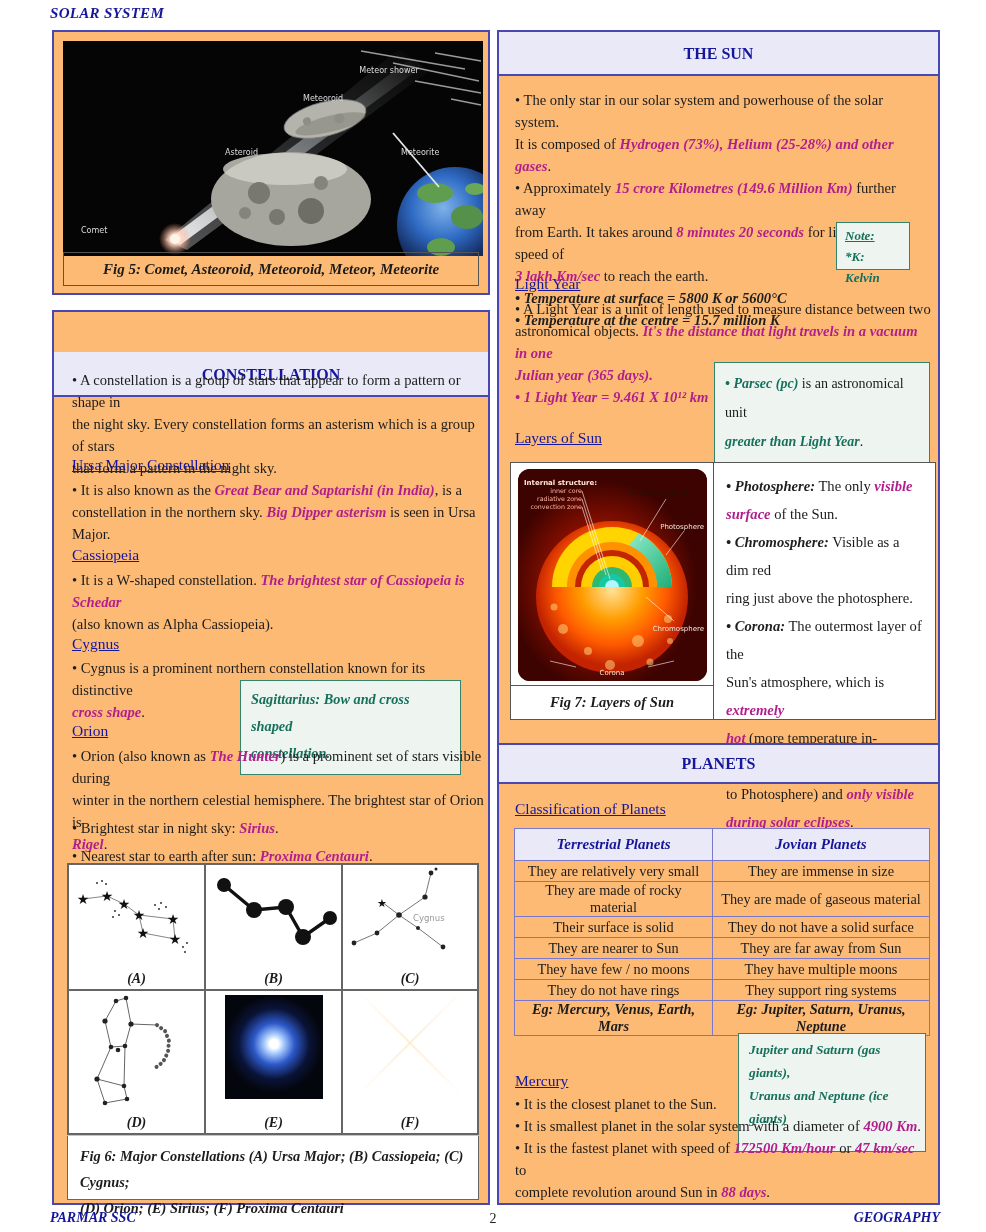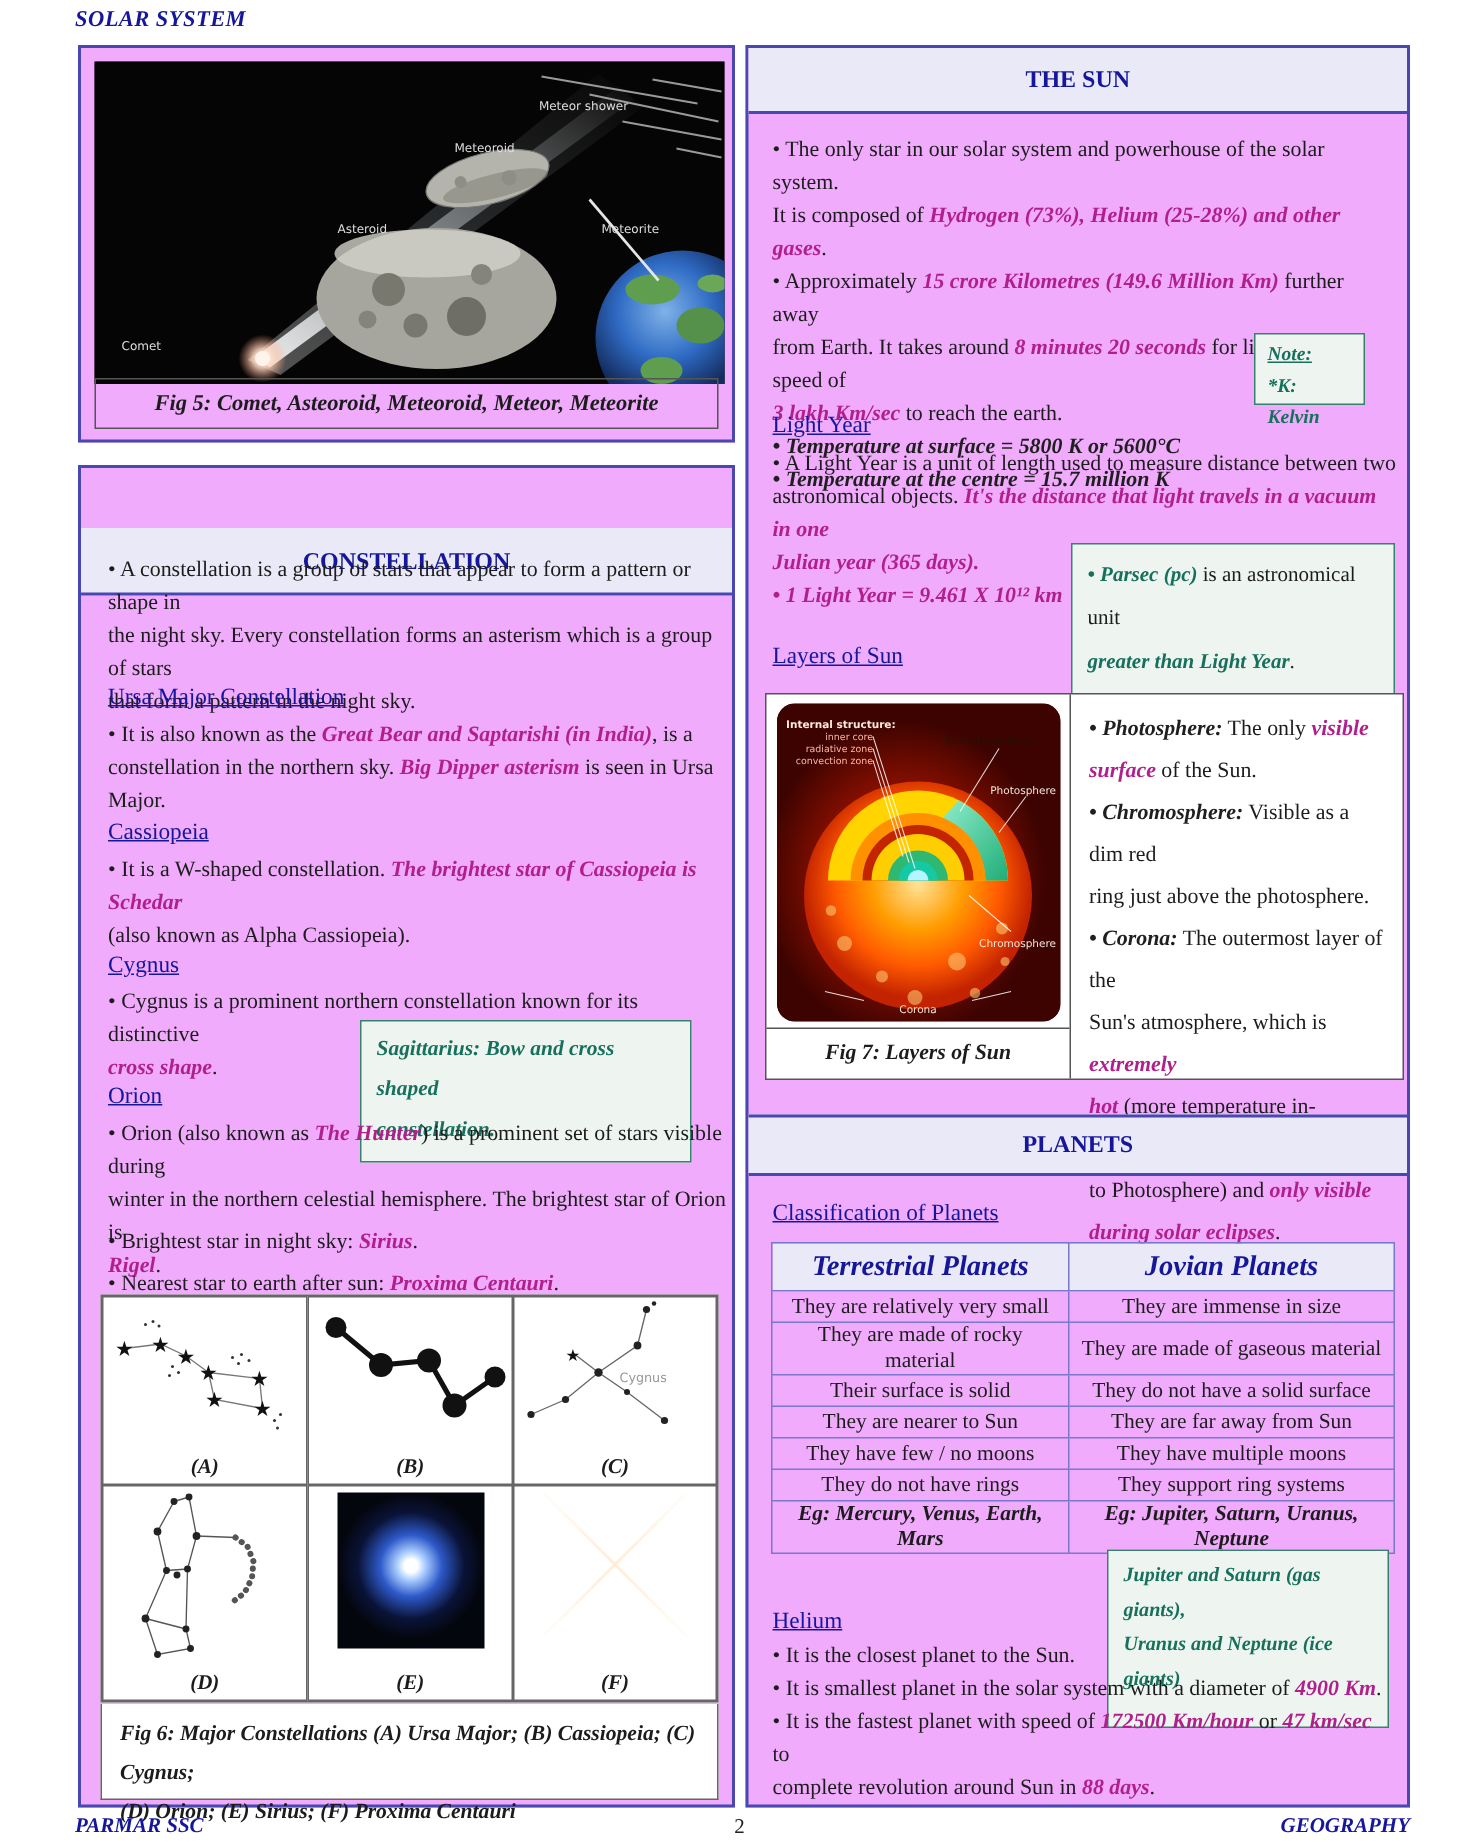--- a/index.html
+++ b/index.html
@@ -4,21 +4,21 @@
 <style>
   :root{
     --blue:#4947b2; --navy:#16169b; --magenta:#b01f8c; --teal:#16705c;
     --greenb:#35836b; --mint:#eef5f0; --lav:#e9e9f7; --ink:#1c1c1c;
   }
   html,body{margin:0;padding:0;background:#fff;}
   .page{position:relative;width:986px;height:1232px;background:#ffffff;overflow:hidden;
         font-family:"Liberation Serif",serif;color:var(--ink);}
   .abs{position:absolute;}
   .main-title{left:50px;top:5px;font-size:15px;font-weight:bold;font-style:italic;color:var(--navy);letter-spacing:.3px;}
-  .box{border:2px solid var(--blue);background:#f0abfc;box-sizing:border-box;}
+  .box{border:2px solid var(--blue);background:#fdba74;box-sizing:border-box;}
   .band{background:var(--lav);color:var(--navy);font-weight:bold;font-size:16px;text-align:center;box-sizing:border-box;}
   .h-blue{color:var(--navy);font-weight:normal;font-size:15.5px;text-decoration:underline;}
   .line-block{font-size:14.6px;line-height:22px;}
   .seg-m{color:var(--magenta);font-weight:bold;font-style:italic;}
   .seg-bi{color:#1f1f1f;font-weight:bold;font-style:italic;}
   .seg-g{color:var(--teal);font-weight:bold;font-style:italic;}
   .gbox{border:1.5px solid var(--greenb);background:var(--mint);box-sizing:border-box;}
   .cap{font-weight:bold;font-style:italic;}
   
   .fig5-img{position:absolute;left:9px;top:9px;width:420px;height:215px;background:#050505;}
@@ -28,21 +28,21 @@
   .fig7{border:1.5px solid #555;display:flex;box-sizing:border-box;background:#fff;}
   .fig7-left{width:203px;border-right:1.5px solid #555;position:relative;box-sizing:border-box;}
   .fig7-right{flex:1;padding:9px 12px 0 12px;font-size:14.6px;line-height:28px;}
   .sun-img{position:absolute;left:7px;top:6px;width:189px;height:212px;border-radius:12px;overflow:hidden;background:#3c0300;}
   .fig7-cap{position:absolute;left:0;right:0;bottom:0;height:33px;border-top:1.5px solid #555;
             display:flex;align-items:center;justify-content:center;font-size:14.5px;}
   
   table.ptab{border-collapse:collapse;width:416px;table-layout:fixed;}
   table.ptab th,table.ptab td{border:1px solid #7a78cc;padding:0 8px;text-align:center;box-sizing:border-box;}
   table.ptab{border:1.5px solid #5a58bc;}
-  table.ptab th{background:var(--lav);color:var(--navy);font-style:italic;font-size:19px;height:32px;text-align:center;}
+  table.ptab th{background:var(--lav);color:var(--navy);font-style:italic;font-size:15px;height:32px;text-align:center;}
   table.ptab td{font-size:14.3px;height:21px;}
   table.ptab tr.eg td{font-weight:bold;font-style:italic;height:29px;}
   
   .cgrid{border:1.5px solid #666;display:grid;grid-template-columns:137px 137px 1fr;grid-template-rows:126px 144px;box-sizing:border-box;background:#fff;}
   .cgrid .cell{border:1px solid #666;position:relative;overflow:hidden;}
   .cell .clabel{position:absolute;left:0;right:0;bottom:2px;text-align:center;font-size:14px;font-weight:bold;font-style:italic;}
   .fig6cap{border:1.5px solid #666;border-top:none;box-sizing:border-box;padding:7px 12px 0 12px;
            font-size:14.4px;line-height:26px;font-weight:bold;font-style:italic;background:#fff;}
   .photo{margin:4px auto 0 auto;position:relative;overflow:hidden;}
   .photo-e{width:98px;height:104px;background:
@@ -404,21 +404,21 @@
           </tr>
         <tr class="eg">
             <td>Eg: Mercury, Venus, Earth, Mars</td>
             <td>Eg: Jupiter, Saturn, Uranus, Neptune</td>
           </tr>
       </tbody>
     </table>
 
     <div class="abs gbox" style="left:239px;top:1001px;width:188px;padding:4px 10px 21px 10px;font-size:13.4px;line-height:23px;"><span class="seg-g">Jupiter and Saturn (gas giants),</span><br><span class="seg-g">Uranus and Neptune (ice giants)</span></div>
 
-    <div class="abs h-blue" style="left:16px;top:1040px;">Helium</div>
+    <div class="abs h-blue" style="left:16px;top:1040px;">Mercury</div>
     <div class="abs line-block" style="left:16px;top:1061px;width:414px;">
       <div><span class="seg-p">• It is the closest planet to the Sun.</span></div>
       <div><span class="seg-p">• It is smallest planet in the solar system with a diameter of </span><span class="seg-m">4900 Km</span><span class="seg-p">.</span></div>
       <div><span class="seg-p">• It is the fastest planet with speed of </span><span class="seg-m">172500 Km/hour</span><span class="seg-p"> or </span><span class="seg-m">47 km/sec</span><span class="seg-p"> to</span><br><span class="seg-p">complete revolution around Sun in </span><span class="seg-m">88 days</span><span class="seg-p">.</span></div>
     </div>
   </div>
 
   <div class="abs footer-text" style="left:50px;top:1210px;">PARMAR SSC</div>
   <div class="abs" style="left:0;right:0;top:1211px;text-align:center;font-size:14px;color:#222;">2</div>
   <div class="abs footer-text" style="right:46px;top:1210px;">GEOGRAPHY</div>

